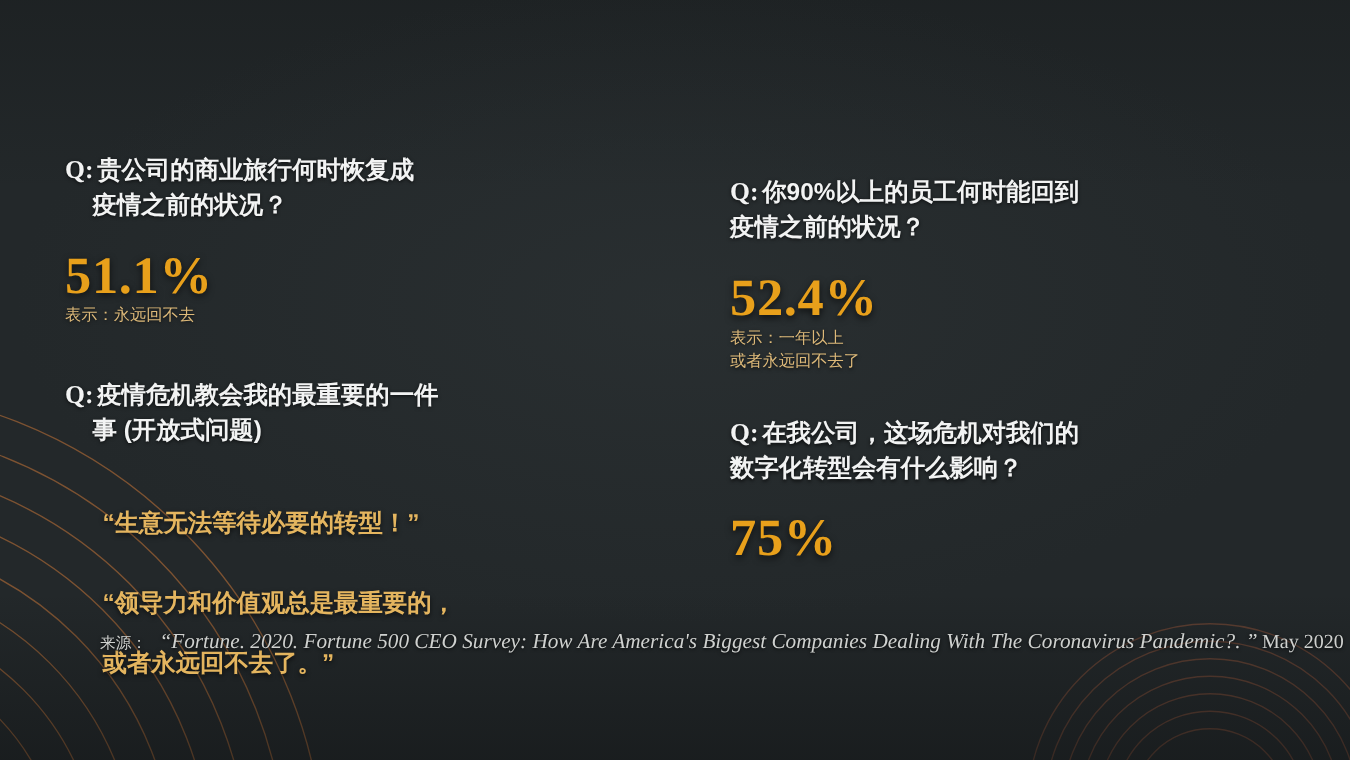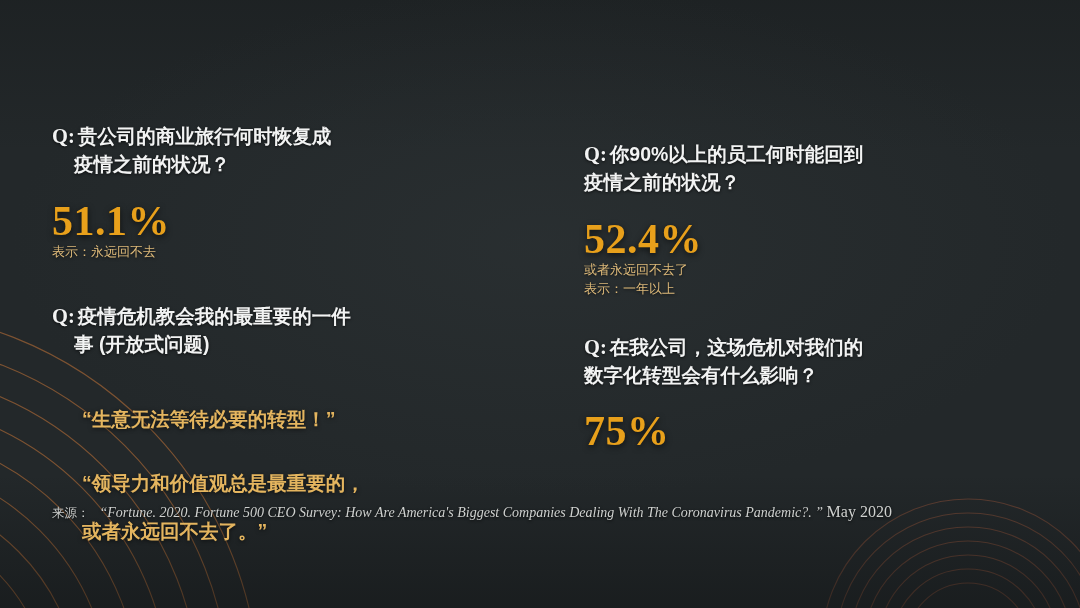--- a/index.html
+++ b/index.html
@@ -112,25 +112,25 @@
   .source {
     position: absolute;
     left: 52px;
     top: 503px;
     z-index: 5;
     font-size: 12.5px;
     color: #cfd1cf;
     white-space: nowrap;
     text-shadow: 0 1px 3px rgba(0,0,0,0.8);
   }
-  .source .label { font-size: 12.5px; }
+  .source .label { font-size: 12.5px; margin-left: 28px; }
   .source .cite {
     font-family: "Liberation Serif", "DejaVu Serif", serif;
     font-style: italic;
-    font-size: 14px;
+    font-size: 17px;
     margin-left: 10px;
   }
   .source .date {
     font-family: Liberation Serif, serif;
     font-style: normal;
     font-size: 16px;
   }
 </style>
 </head>
 <body>
@@ -195,22 +195,22 @@
 
   </div>
 
   <div class="col col-right">
 
     <div class="qblock">
       <div class="q-line"><span class="qmark">Q:</span><span>你90%以上的员工何时能回到</span></div>
       <div class="q-line"><span>疫情之前的状况？</span></div>
       <div class="sp-20"></div>
       <div class="stat">52.4%</div>
+      <div class="stat-sub">表示：一年以上</div>
       <div class="stat-sub">或者永远回不去了</div>
-      <div class="stat-sub">表示：一年以上</div>
     </div>
 
     <div class="sp-34"></div>
 
     <div class="qblock">
       <div class="q-line"><span class="qmark">Q:</span><span>在我公司，这场危机对我们的</span></div>
       <div class="q-line"><span>数字化转型会有什么影响？</span></div>
       <div class="sp-20"></div>
       <div class="stat">75%</div>
     </div>

